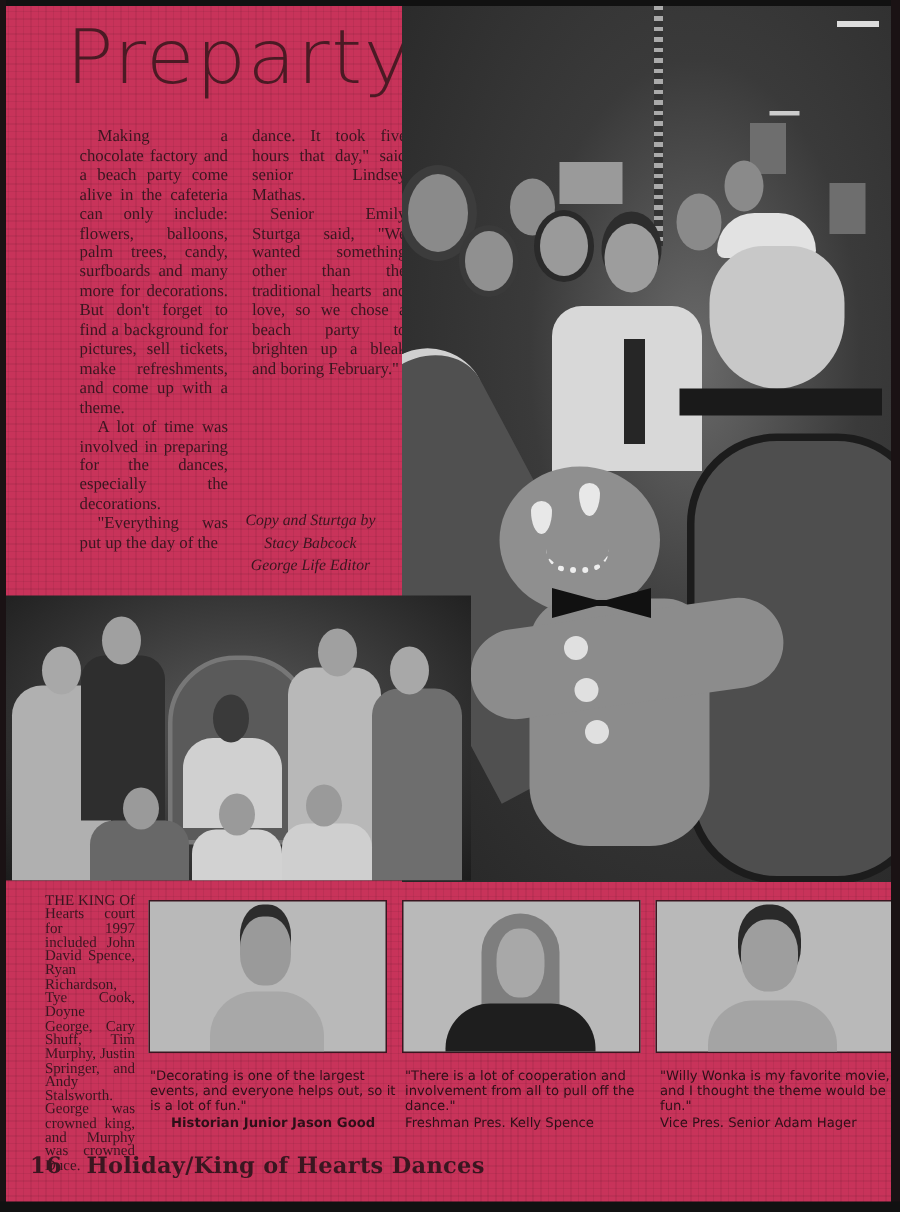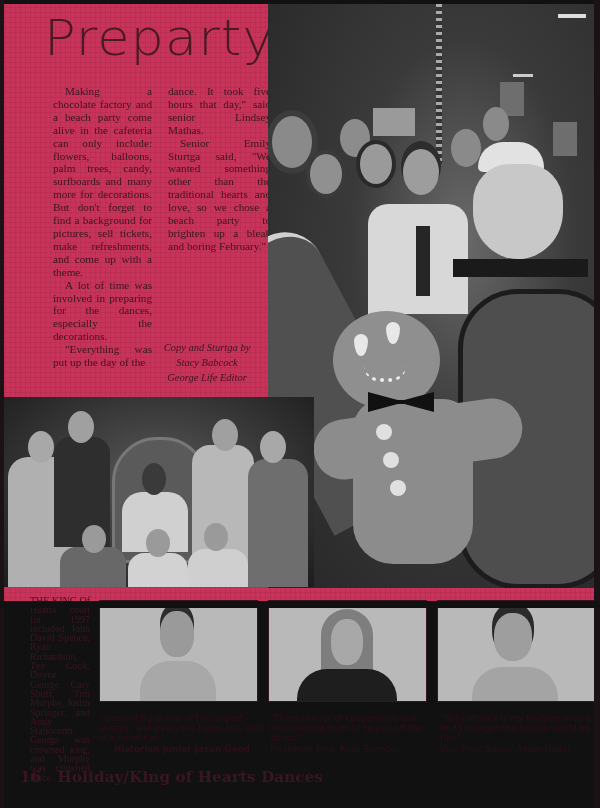--- a/index.html
+++ b/index.html
@@ -1,17 +1,17 @@
 <!DOCTYPE html>
 <html><head>
 <meta charset="utf-8">
 <style>
   html,body{margin:0;padding:0;background:#111;}
   body{width:600px;height:808px;position:relative;overflow:hidden;font-family:"Liberation Serif",serif;}
-  .page{position:absolute;left:0;top:0;width:600px;height:608px;background:#c8335a;
+  .page{position:absolute;left:0;top:0;width:600px;height:808px;background:#c8335a;
     background-image:
       repeating-linear-gradient(0deg, rgba(0,0,0,0.06) 0 1px, transparent 1px 5px),
       repeating-linear-gradient(90deg, rgba(0,0,0,0.06) 0 1px, transparent 1px 5px);}
   .topbar{position:absolute;left:0;top:0;width:600px;height:4px;background:#111;}
   .rightbar{position:absolute;right:0;top:0;width:6px;height:808px;background:#1a1214;}
   .bottombar{position:absolute;left:0;bottom:0;width:600px;height:7px;background:#111;}
   .leftbar{position:absolute;left:0;top:0;width:4px;height:808px;background:#1a1214;}
   .title{position:absolute;left:44px;top:4px;font-family:"DejaVu Sans",sans-serif;font-size:50px;
     font-weight:300;color:#4a1a24;letter-spacing:1px;line-height:68px;transform:scaleX(1.05);transform-origin:left;}
   .col{position:absolute;font-size:11.2px;line-height:12.9px;color:#3a1620;text-align:justify;}

